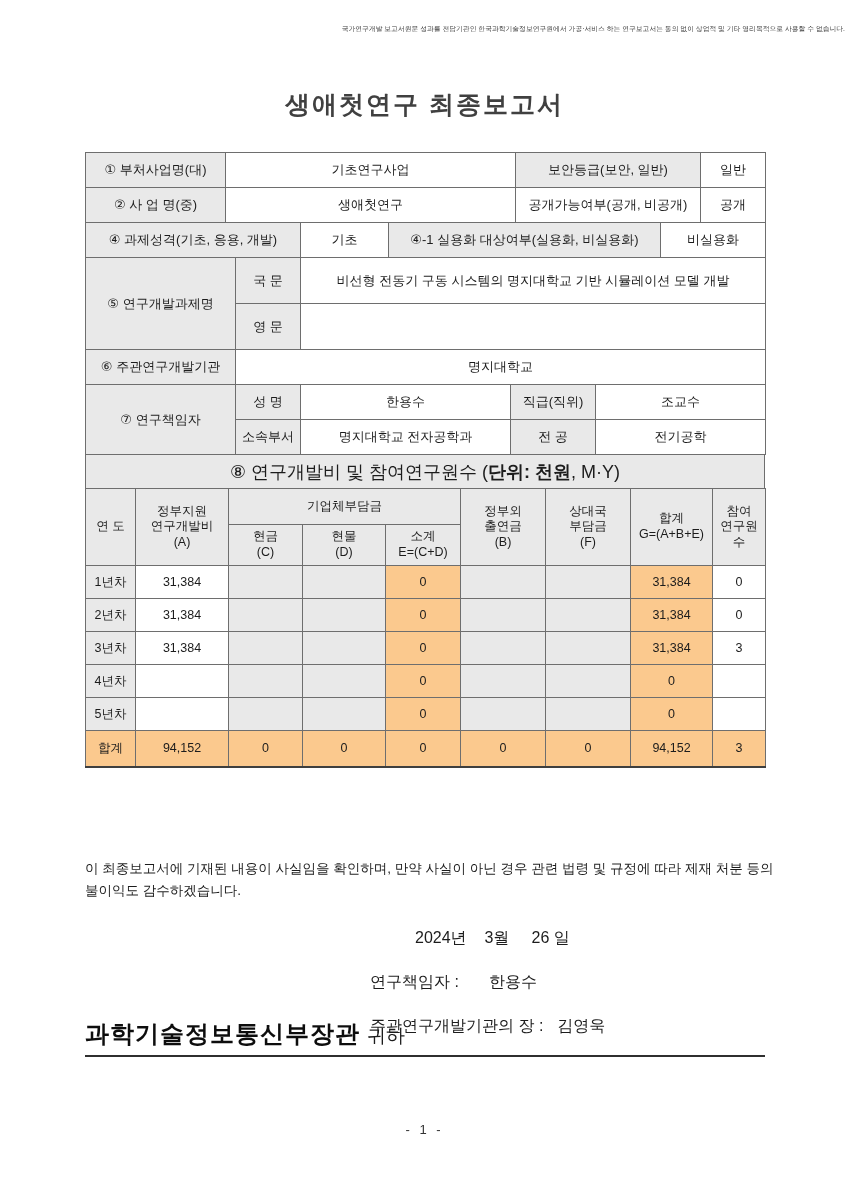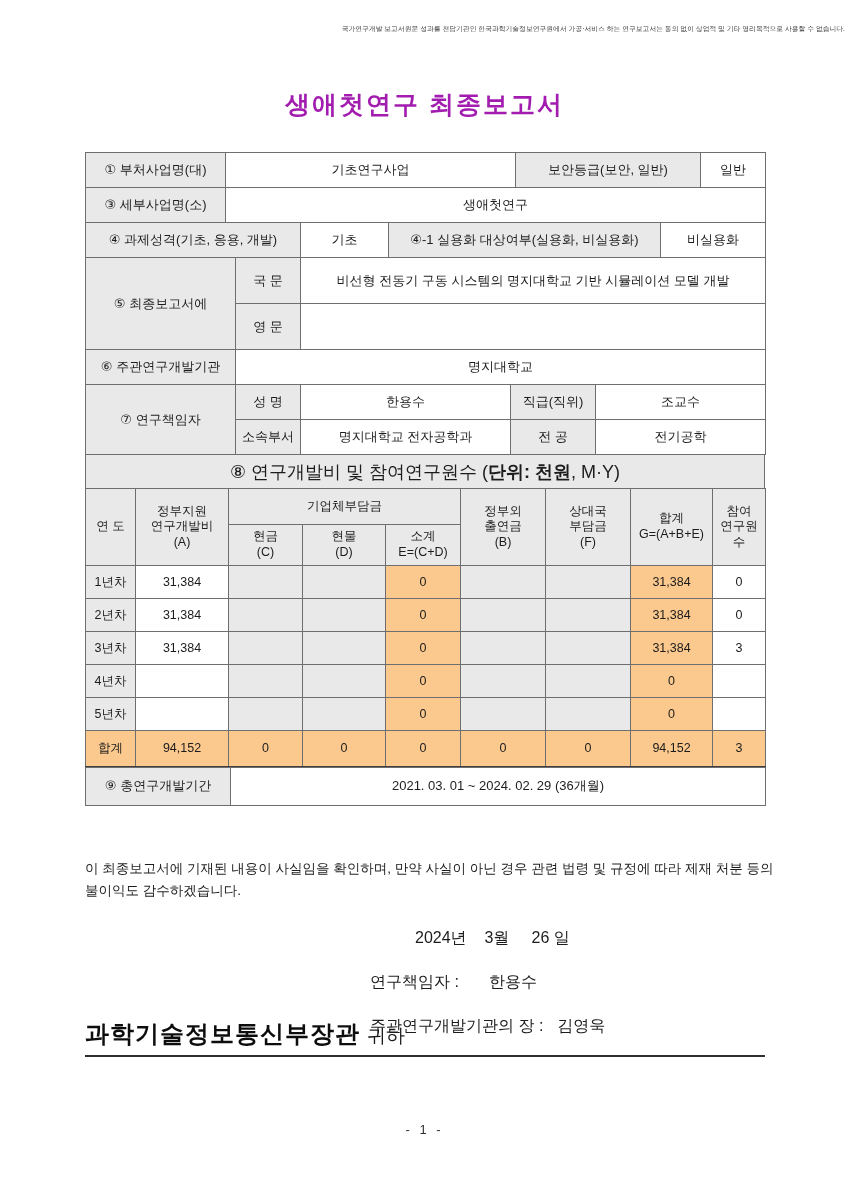--- a/index.html
+++ b/index.html
@@ -1,21 +1,21 @@
 <!DOCTYPE html>
 <html><head>
 <meta charset="utf-8">
 <style>
   * { margin:0; padding:0; box-sizing:border-box; }
   body { background:#fff; }
   .page { position:relative; width:849px; height:1200px; background:#ffffff;
           font-family:"Liberation Sans","DejaVu Sans",sans-serif; color:#222; overflow:hidden; }
   .top-note { position:absolute; top:24px; right:4px; font-size:6.8px; color:#3a3a3a; letter-spacing:0; }
   .title { position:absolute; top:88px; left:0; width:100%; text-align:center;
-           font-size:25px; font-weight:bold; letter-spacing:2px; color:#a21caf; }
+           font-size:25px; font-weight:bold; letter-spacing:2px; color:#404040; }
   .doc { position:absolute; left:85px; top:152px; width:680px; }
   .doc table { border-collapse:collapse; width:680px; table-layout:fixed; margin-top:-1px; }
   .doc table:first-child { margin-top:0; }
   .doc td { border:1px solid #6e6e6e; font-size:13px; color:#1c1c1c; text-align:center;
             vertical-align:middle; padding:0 5px; overflow:hidden; white-space:nowrap; }
   .lbl { background:#e9e9e9; }
   .left { text-align:left; padding-left:8px; }
   .r35 td { height:35px; }
   .r46 td { height:46px; }
   .r38 td { height:38px; }
@@ -67,35 +67,29 @@
           <col style="width:185px">
           <col style="width:65px">
         </colgroup>
       <tbody>
           <tr class="r35">
         <td class="lbl">① 부처사업명(대)</td>
         <td>기초연구사업</td>
         <td class="lbl">보안등급(보안, 일반)</td>
         <td>일반</td>
       </tr>
-    </tbody>
-      </table>
-
-    <table>
-      <colgroup>
-          <col style="width:140px">
-          <col style="width:540px">
-        </colgroup>
-      <tbody>
-          <tr class="r35">
-        <td class="lbl">③ 세부사업명(소)</td>
+      <tr class="r35">
+        <td class="lbl">② 사 업 명(중)</td>
         <td>생애첫연구</td>
-      </tr>
-    </tbody>
-      </table>
+        <td>공개가능여부(공개, 비공개)</td>
+        <td>공개</td>
+      </tr>
+    </tbody>
+      </table>
+
 
     <table>
       <colgroup>
           <col style="width:215px">
           <col style="width:88px">
           <col style="width:272px">
           <col style="width:105px">
         </colgroup>
       <tbody>
           <tr class="r35">
@@ -108,21 +102,21 @@
       </table>
 
     <table>
       <colgroup>
           <col style="width:150px">
           <col style="width:65px">
           <col style="width:465px">
         </colgroup>
       <tbody>
           <tr class="r46">
-        <td class="lbl" rowspan="2">⑤ 최종보고서에</td>
+        <td class="lbl" rowspan="2">⑤ 연구개발과제명</td>
         <td class="lbl">국 문</td>
         <td class="left">비선형 전동기 구동 시스템의 명지대학교 기반 시뮬레이션 모델 개발</td>
       </tr>
       <tr class="r46">
         <td class="lbl">영 문</td>
         <td class="left"></td>
       </tr>
     </tbody>
       </table>
 
@@ -273,32 +267,20 @@
         <td class="num">0</td>
         <td class="num">0</td>
         <td class="num">0</td>
         <td class="num">0</td>
         <td class="num">94,152</td>
         <td>3</td>
       </tr>
     </tbody>
       </table>
 
-    <table>
-      <colgroup>
-          <col style="width:145px">
-          <col style="width:535px">
-        </colgroup>
-      <tbody>
-          <tr class="r38">
-        <td class="lbl">⑨ 총연구개발기간</td>
-        <td>2021. 03. 01 ~ 2024. 02. 29 (36개월)</td>
-      </tr>
-    </tbody>
-      </table>
 
   </div>
 
   <div class="confirm">이 최종보고서에 기재된 내용이 사실임을 확인하며, 만약 사실이 아닌 경우 관련 법령 및 규정에 따라 제재 처분 등의 불이익도 감수하겠습니다.</div>
 
   <div class="sig">
     <div class="date">2024년    3월     26 일</div>
     <div class="pi">
       <span>연구책임자 :</span><span class="name-gap-lg">한용수</span>
     </div>

